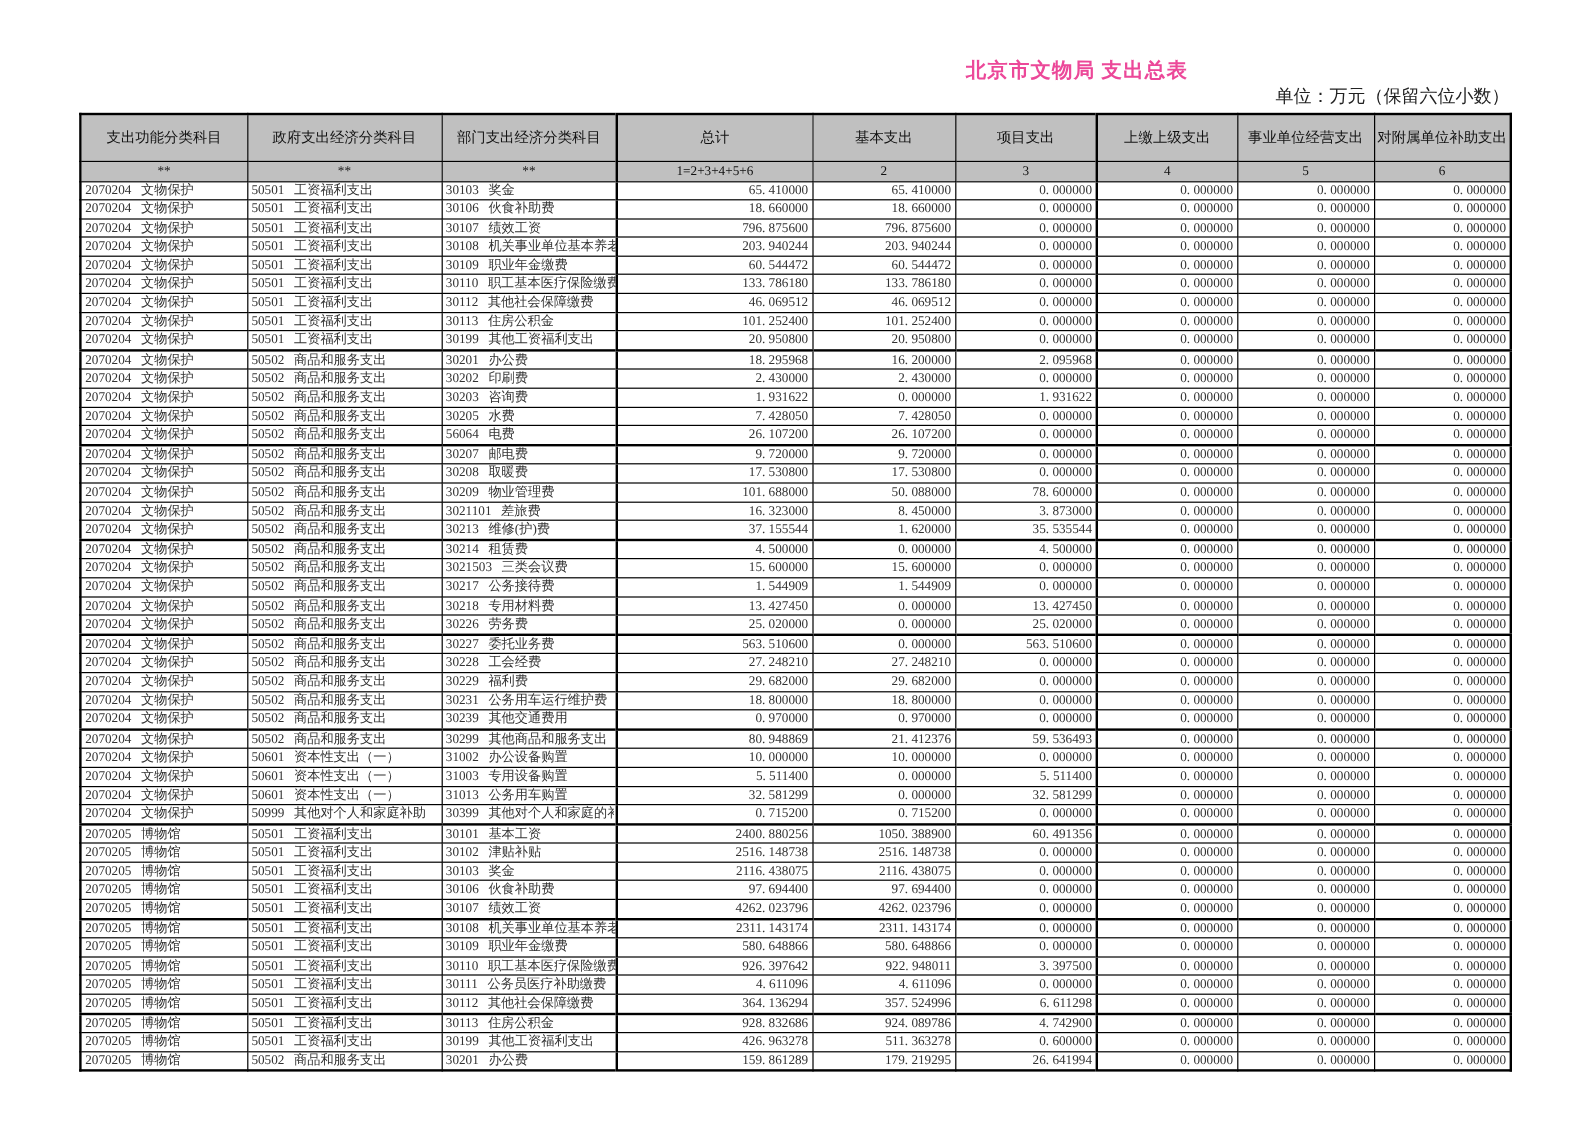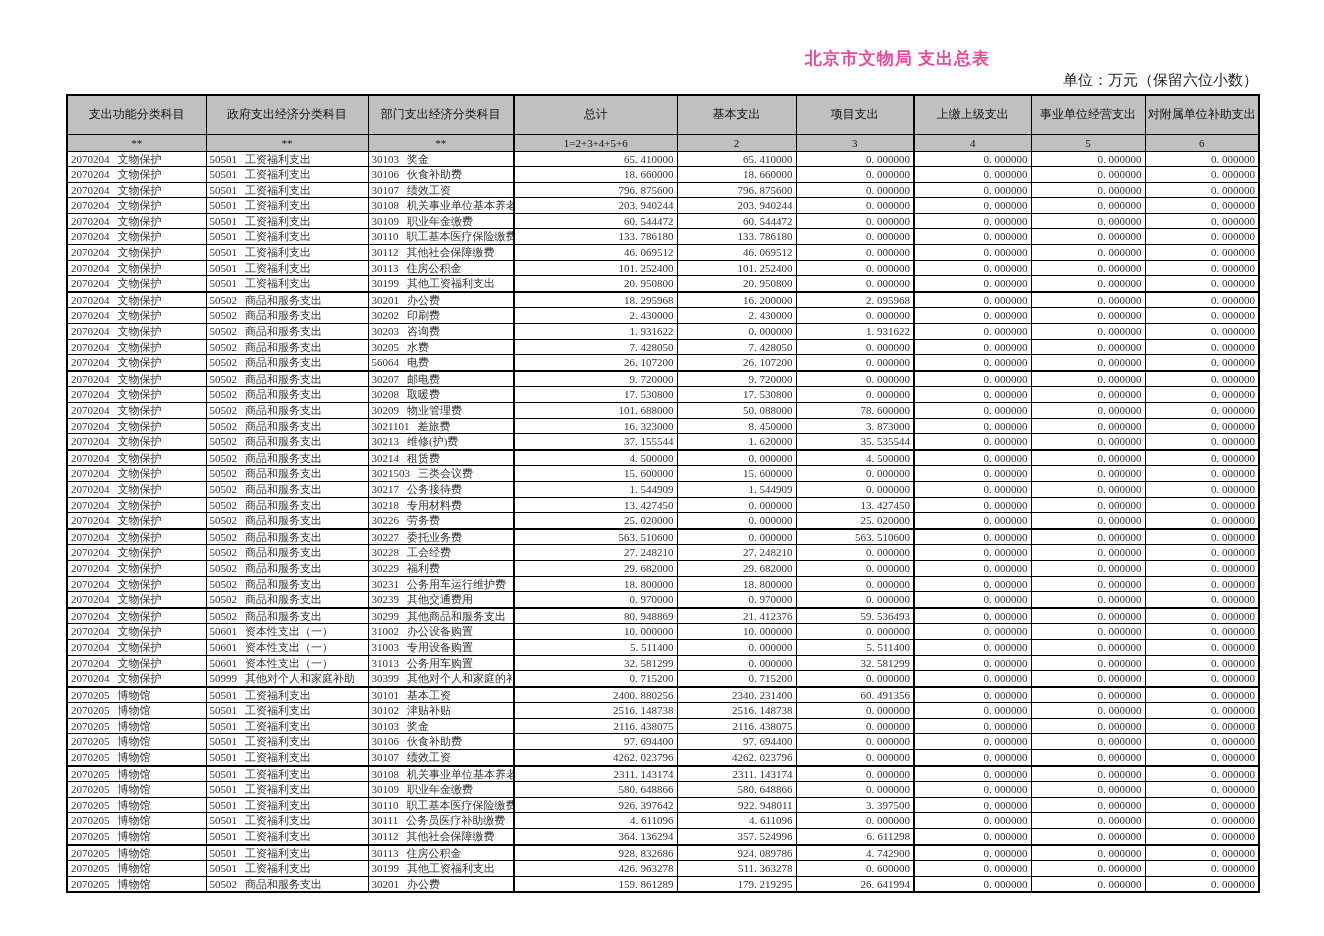--- a/index.html
+++ b/index.html
@@ -452,21 +452,21 @@
           <td class="num">0. 000000</td>
           <td class="num">0. 000000</td>
           <td class="num">0. 000000</td>
           <td class="num">0. 000000</td>
         </tr>
         <tr>
           <td class="cat"><span class="code">2070205</span><span>博物馆</span></td>
           <td class="cat"><span class="code">50501</span><span>工资福利支出</span></td>
           <td class="cat"><span class="code">30101</span><span>基本工资</span></td>
           <td class="num">2400. 880256</td>
-          <td class="num">2340. 231400</td>
+          <td class="num">1050. 388900</td>
           <td class="num">60. 491356</td>
           <td class="num">0. 000000</td>
           <td class="num">0. 000000</td>
           <td class="num">0. 000000</td>
         </tr>
         <tr>
           <td class="cat"><span class="code">2070205</span><span>博物馆</span></td>
           <td class="cat"><span class="code">50501</span><span>工资福利支出</span></td>
           <td class="cat"><span class="code">30102</span><span>津贴补贴</span></td>
           <td class="num">2516. 148738</td>

